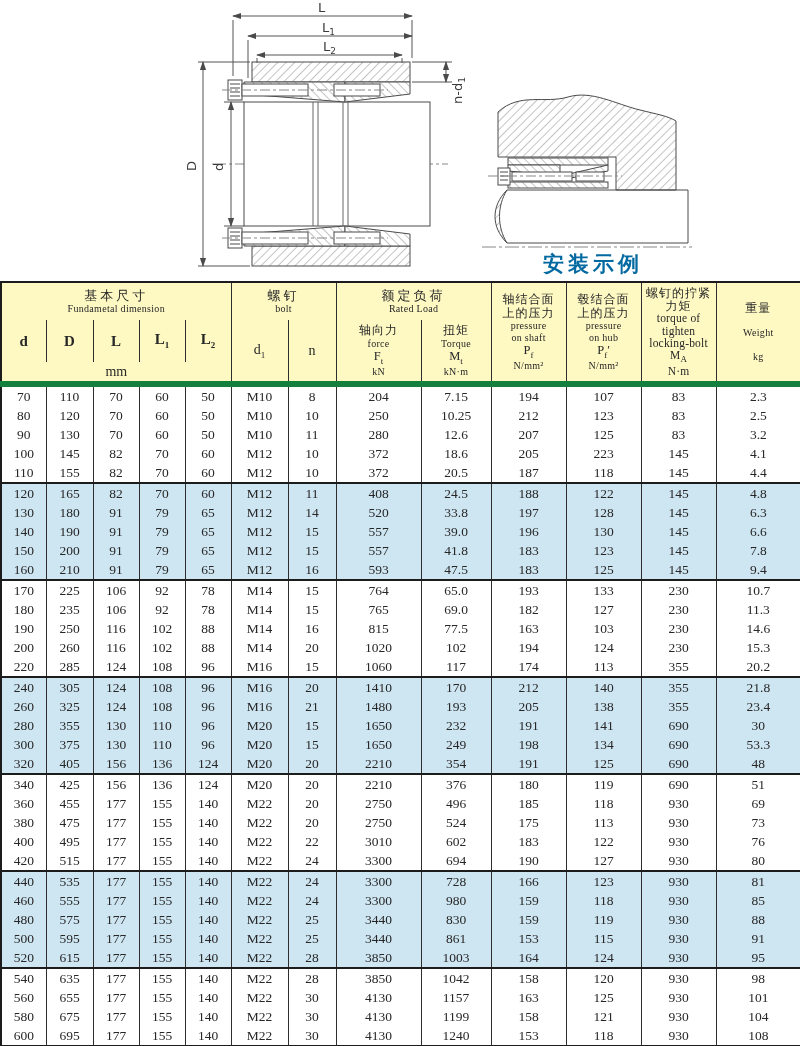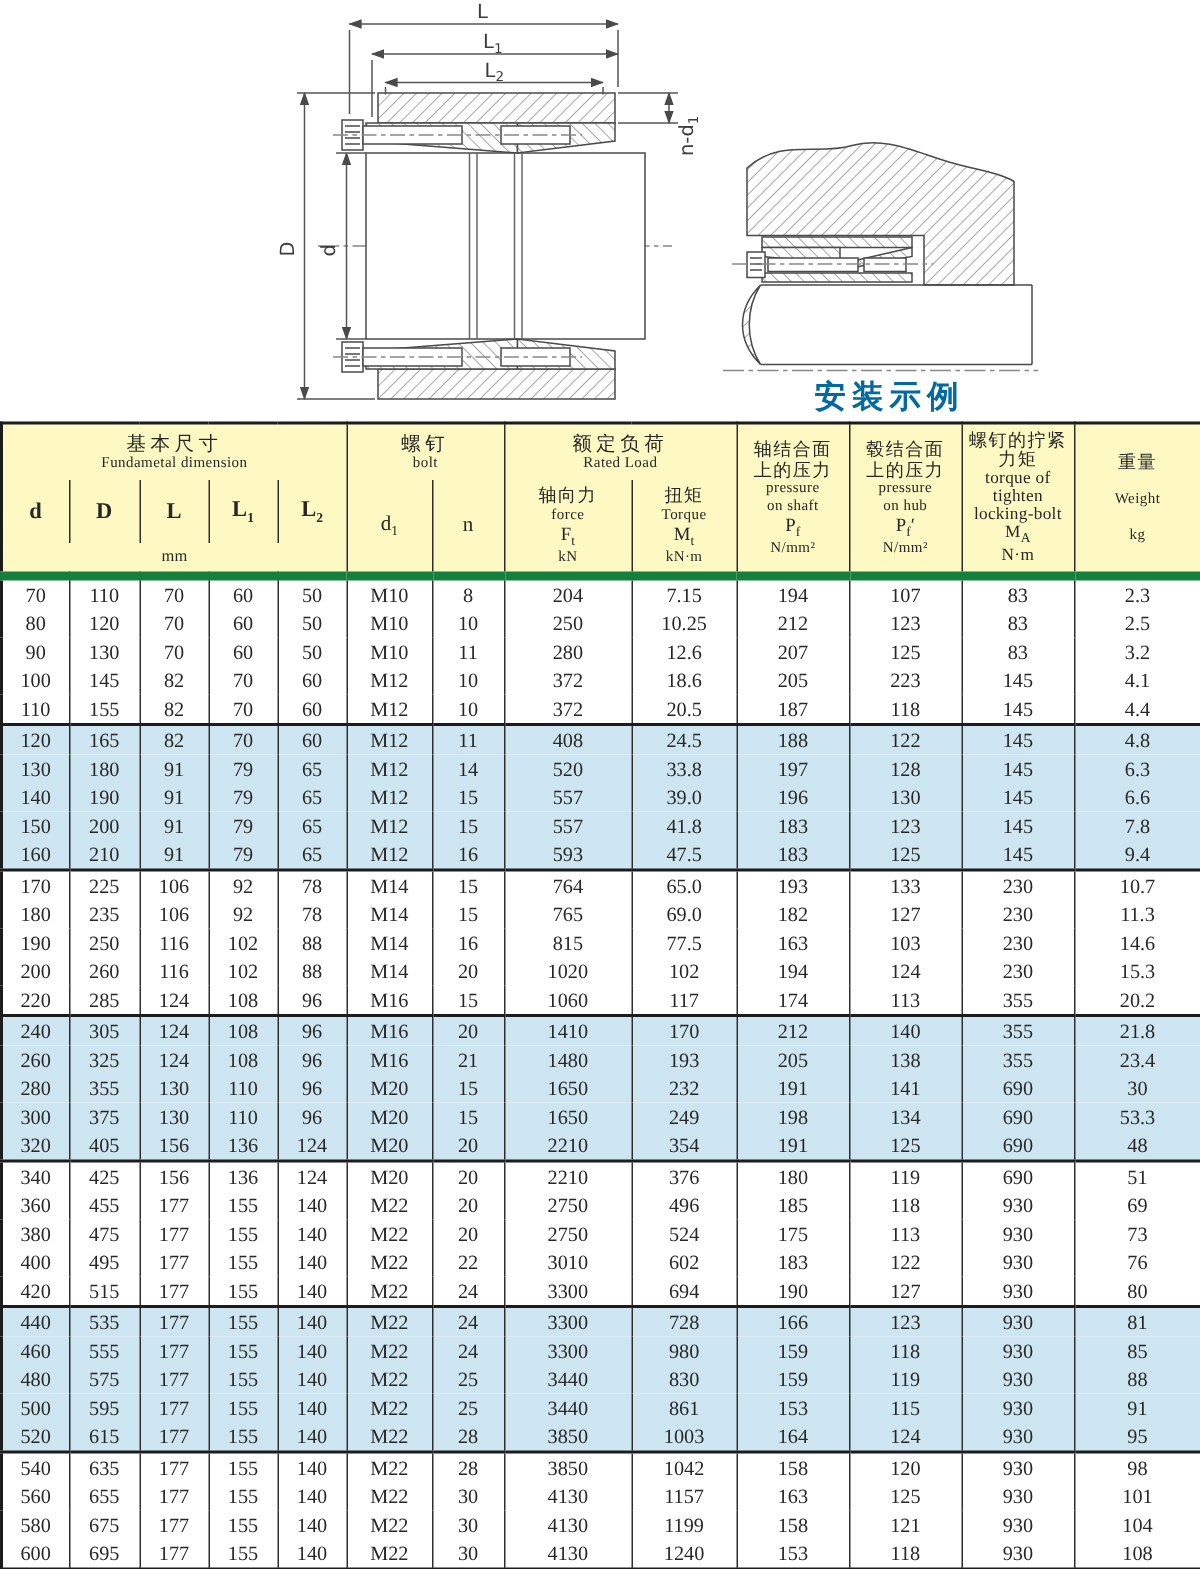--- a/index.html
+++ b/index.html
@@ -241,21 +241,21 @@
           <div class="en">kN</div>
         </th>
         <th rowspan="2" class="smallcell rowspan-bottom">
           <div class="cn">扭矩</div>
           <div class="en">Torque</div>
           <div class="sym"><span>M</span><sub>t</sub></div>
           <div class="en">kN·m</div>
         </th>
       </tr>
       <tr class="hr3">
-        <th colspan="5" style="font-size:11px">mm</th>
+        <th colspan="5" style="font-size:14px">mm</th>
       </tr>
     </thead>
     <tbody id="spec-tbody">
         <tr>
           <td>70</td>
           <td>110</td>
           <td>70</td>
           <td>60</td>
           <td>50</td>
           <td>M10</td>

